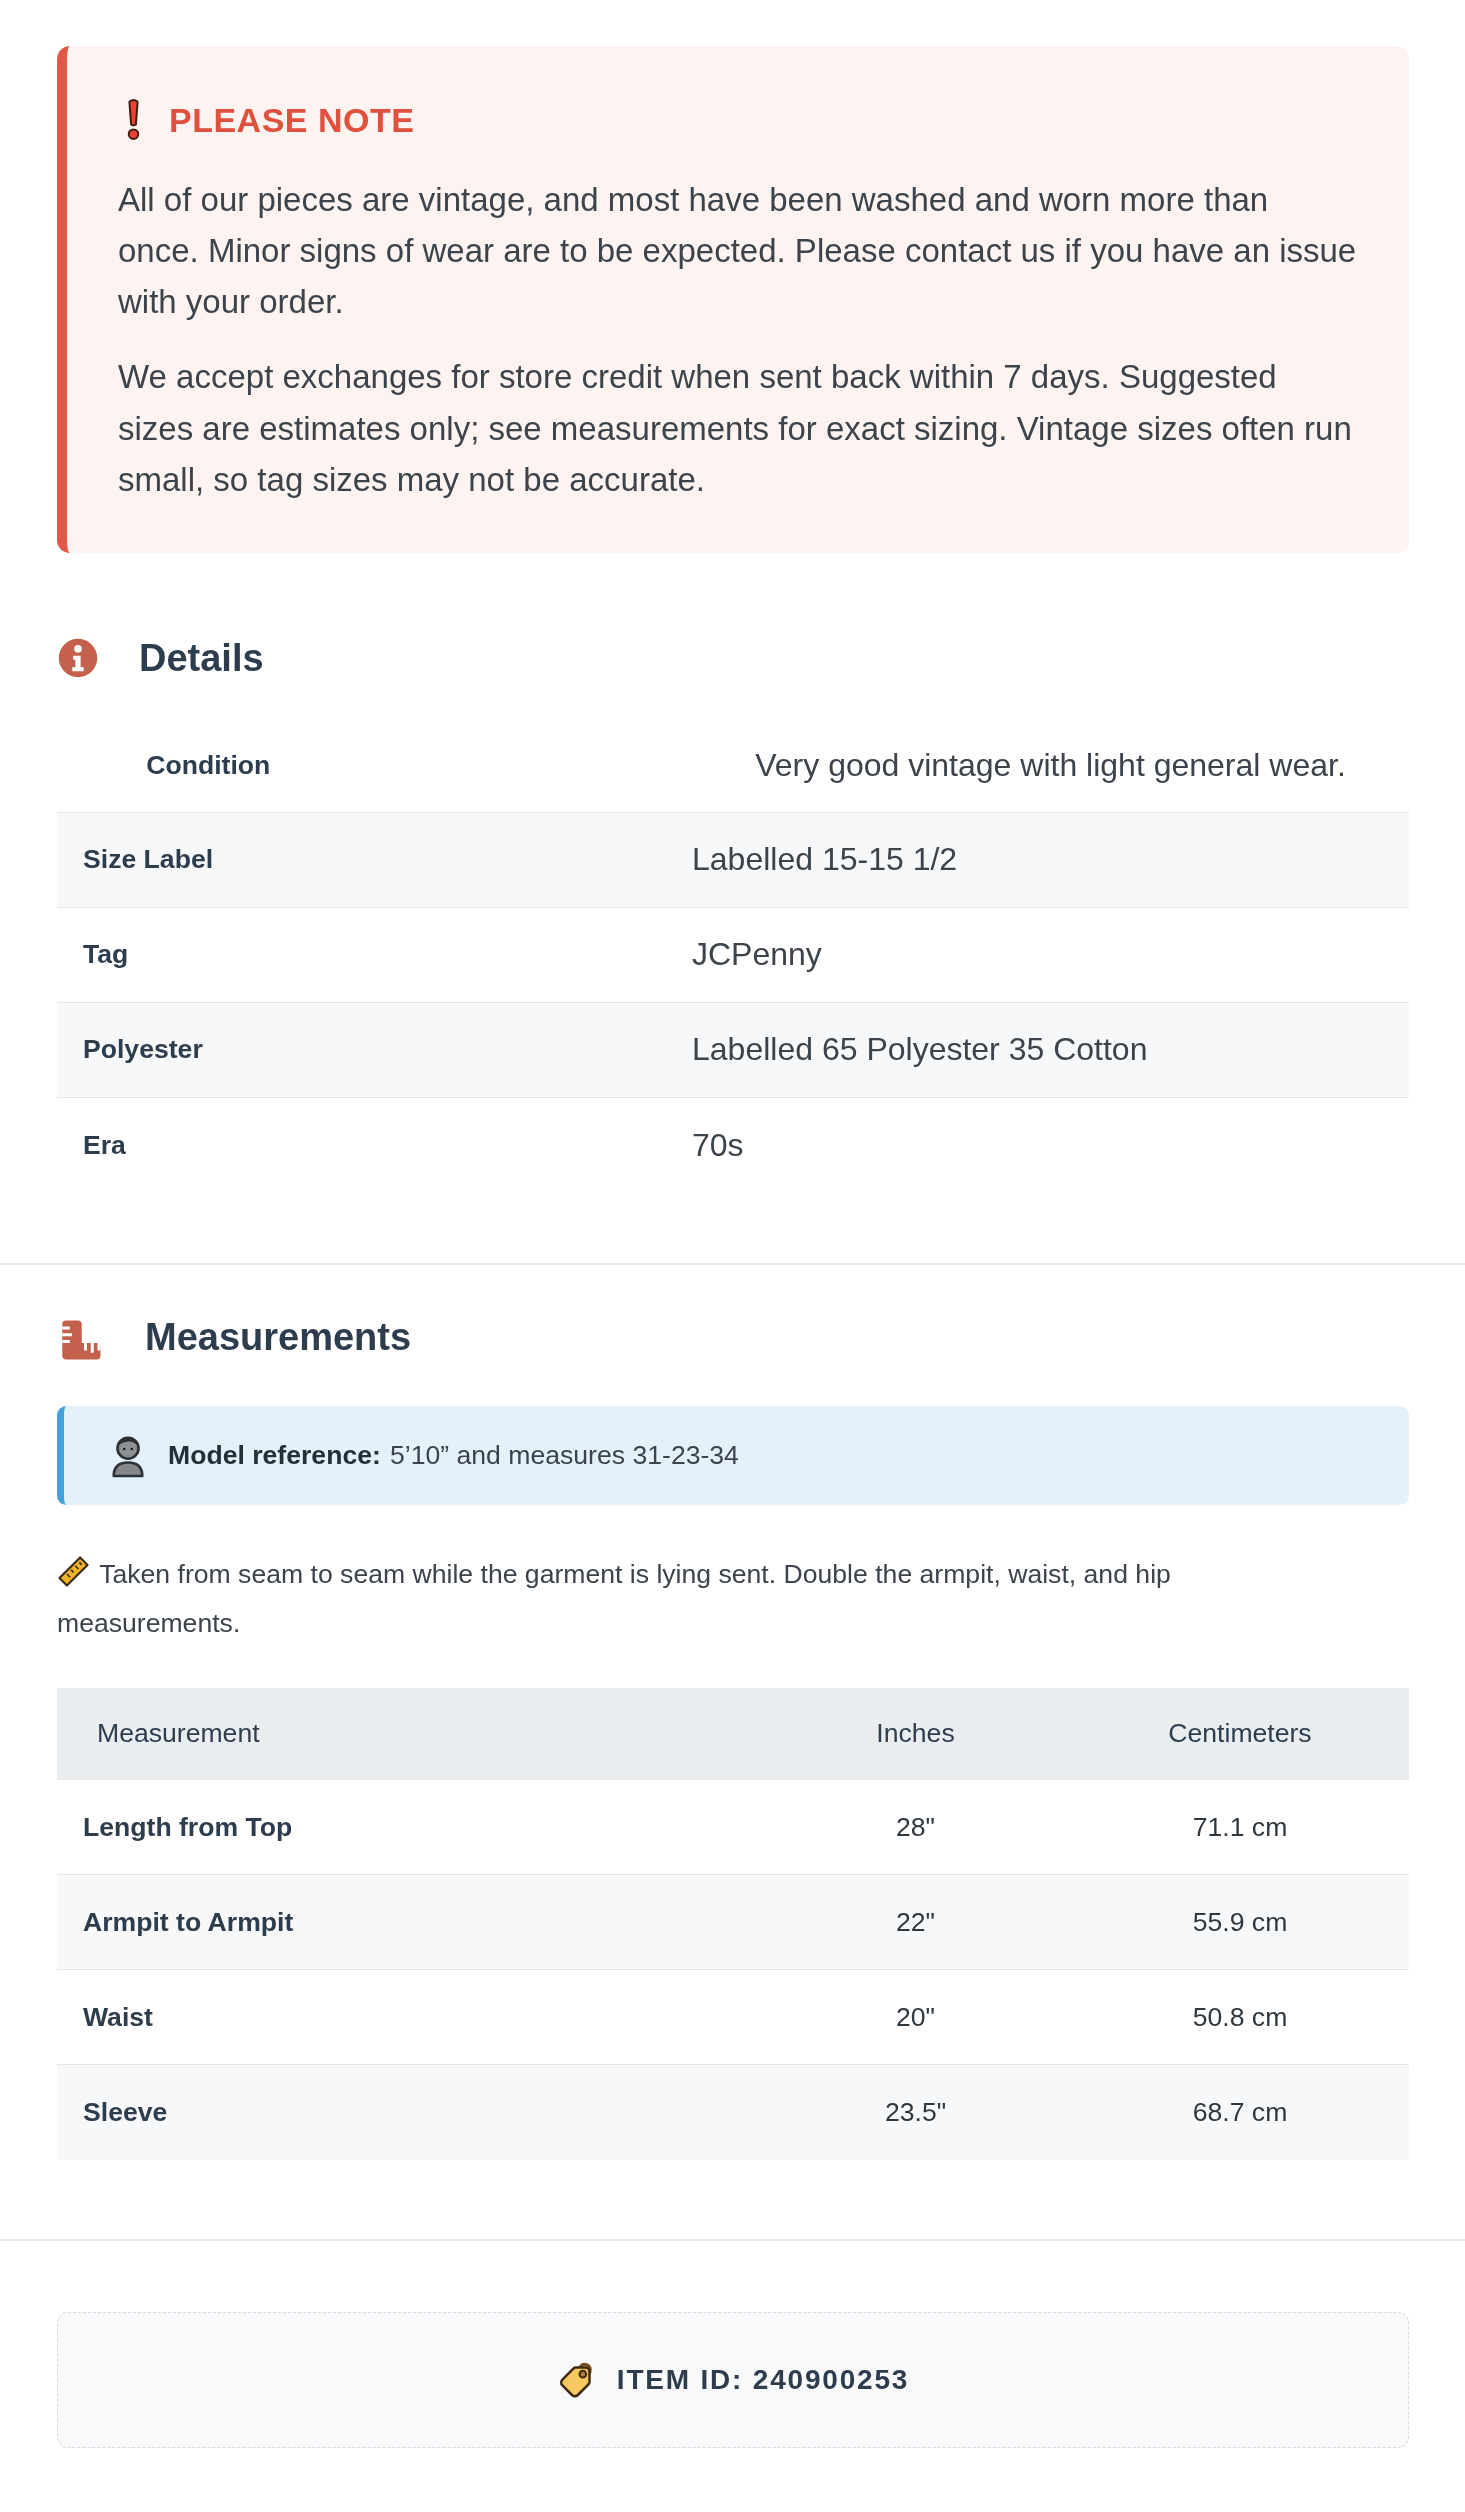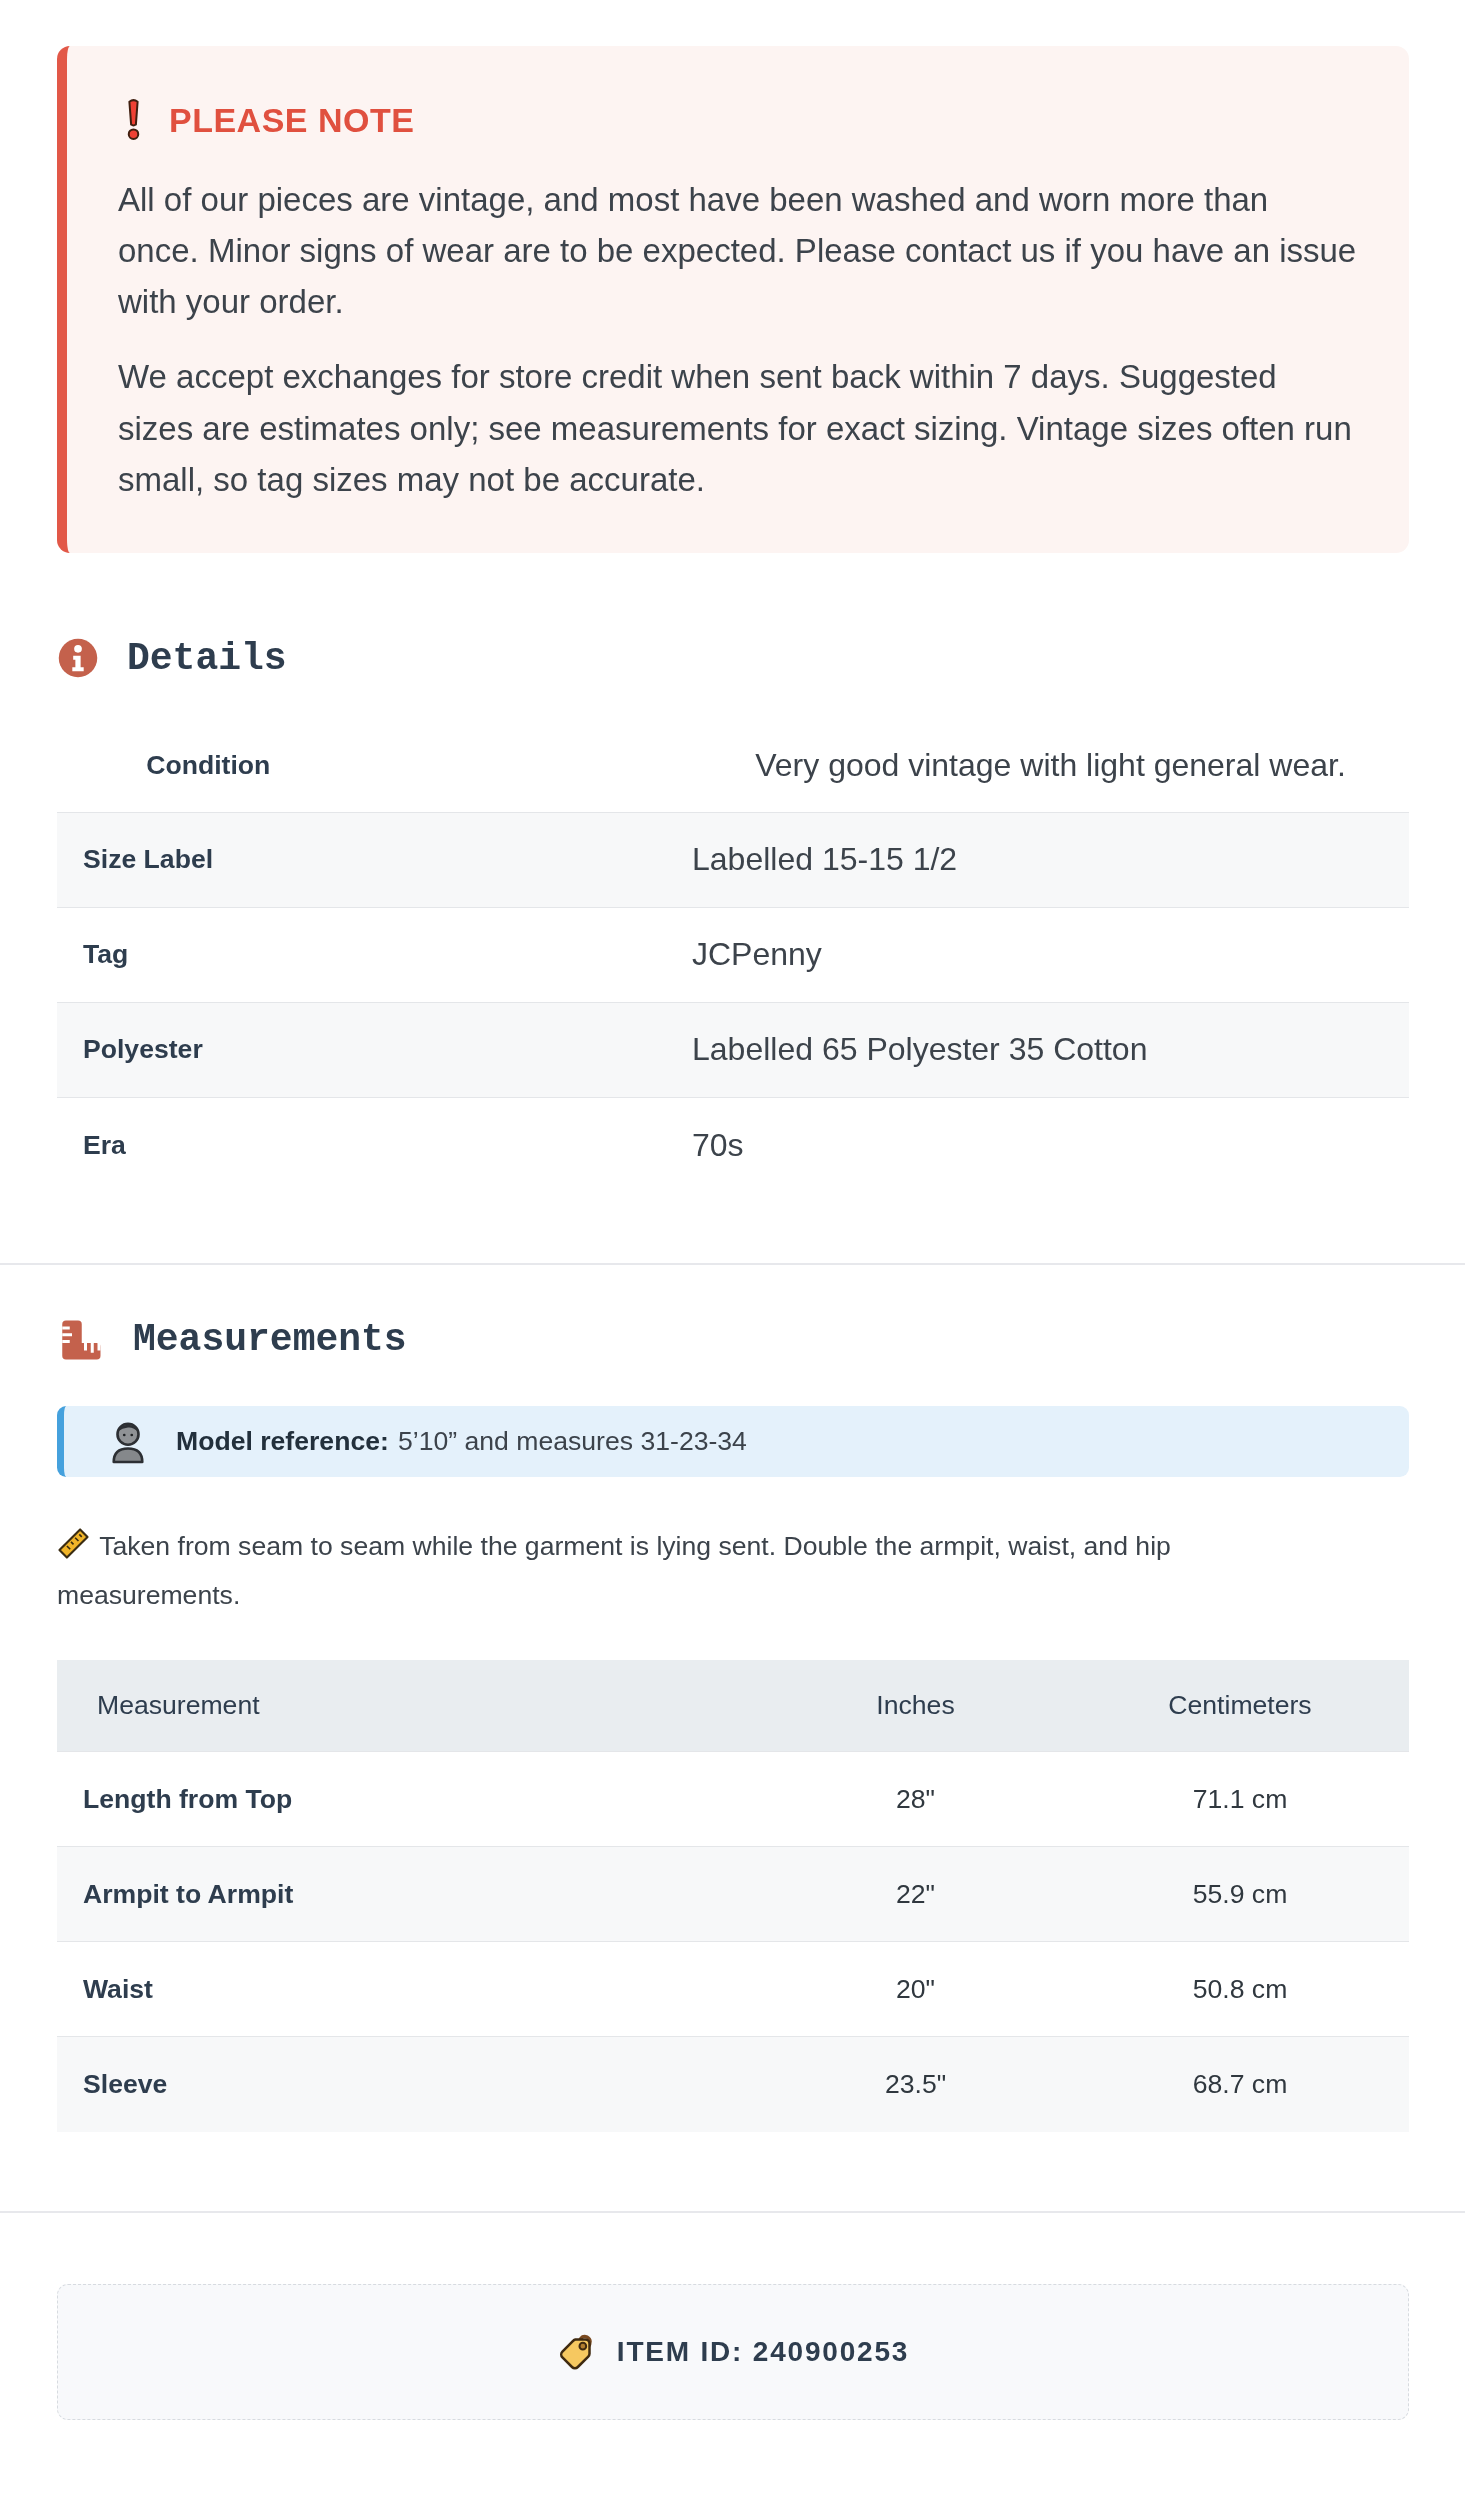--- a/index.html
+++ b/index.html
@@ -21,21 +21,21 @@
     border-left:10px solid var(--accent-red-bar);
     border-radius:13px;
     padding:53px 51px 48px;
   }
   .note-title-row{display:flex;align-items:center;gap:20px;margin-bottom:33px;}
   .note-title{font-size:34px;font-weight:700;color:var(--accent-red);letter-spacing:0.5px;}
   .note-box p{font-size:33px;line-height:1.55;max-width:1274px;}
   .note-box p + p{margin-top:24px;}
 
   
-  .section-heading{display:flex;align-items:center;gap:28px;margin:0 57px;font-family:Liberation Mono, monospace;}
+  .section-heading{display:flex;align-items:flex-start;gap:40px;margin:0 57px;}
   .section-heading h2{font-size:38px;font-weight:700;color:var(--heading);}
   .details .section-heading{margin-top:84px;}
   .measurements .section-heading{margin-top:51px;}
 
   
   .kv-table{margin:38px 57px 0;}
   .kv-row{display:flex;align-items:center;padding:0 0 0 26px;height:95px;border-bottom:0.9px solid var(--row-border);}
   .kv-row:first-child{border-top:0.9px solid transparent;justify-content:center;}
   .kv-row:nth-child(even){background:var(--stripe-bg);}
   .kv-row:last-child{border-bottom:none;}
@@ -46,22 +46,22 @@
   .full-divider{border:none;height:1.8px;background:var(--divider);width:1466px;}
   .divider-1{margin-top:70px;}
   .divider-2{margin-top:79px;}
 
   
   .model-box{
     margin:42px 57px 0;
     background:var(--blue-bg);
     border-left:7.3px solid var(--blue-border);
     border-radius:9.2px;
-    height:71px;
-    display:flex;align-items:center;gap:24px;
+    height:99px;
+    display:flex;align-items:center;gap:16px;
     padding:0 40px;
   }
   .model-text{font-size:26.6px;color:var(--body-text);}
   .model-label{font-weight:700;color:#22303c;margin-right:9.2px;}
 
   
   .method-note{margin:48px 57px 0;font-size:26.6px;line-height:1.65;max-width:1301px;color:var(--body-text);}
   .method-note .inline-icon{display:inline-block;vertical-align:-5.5px;margin-right:9.2px;}
 
   

